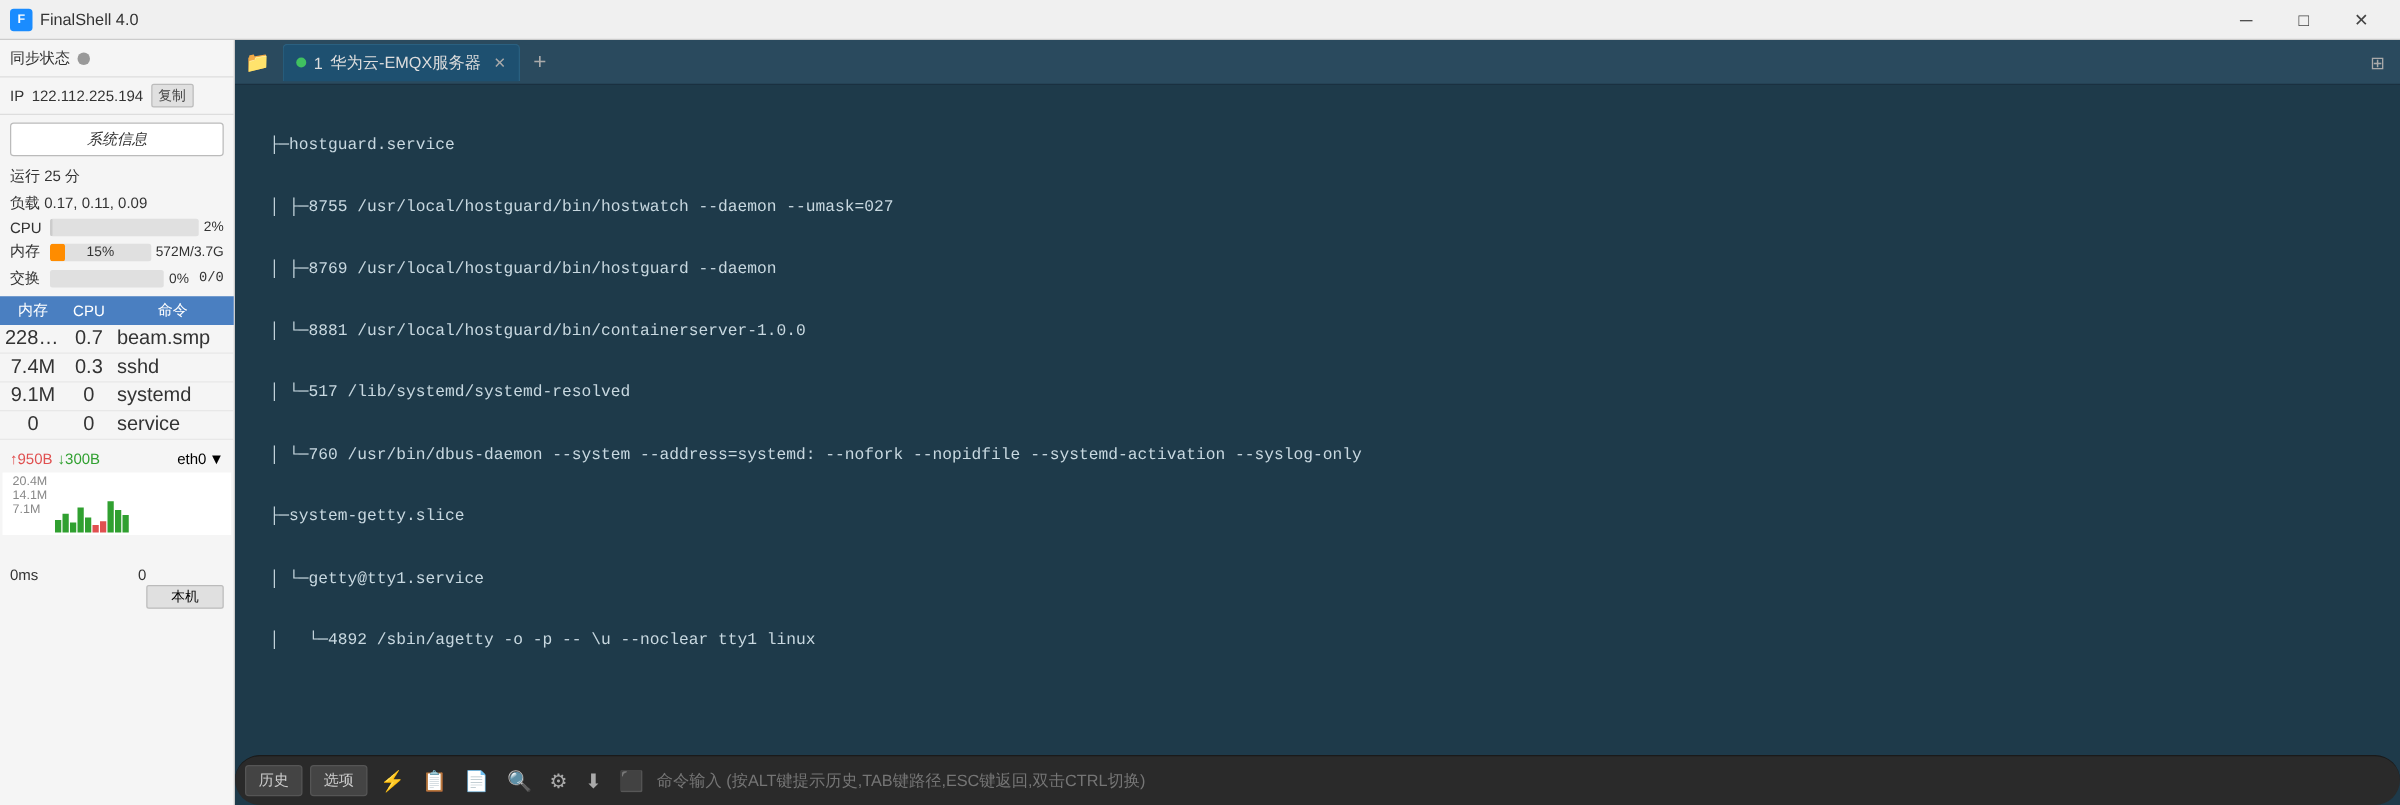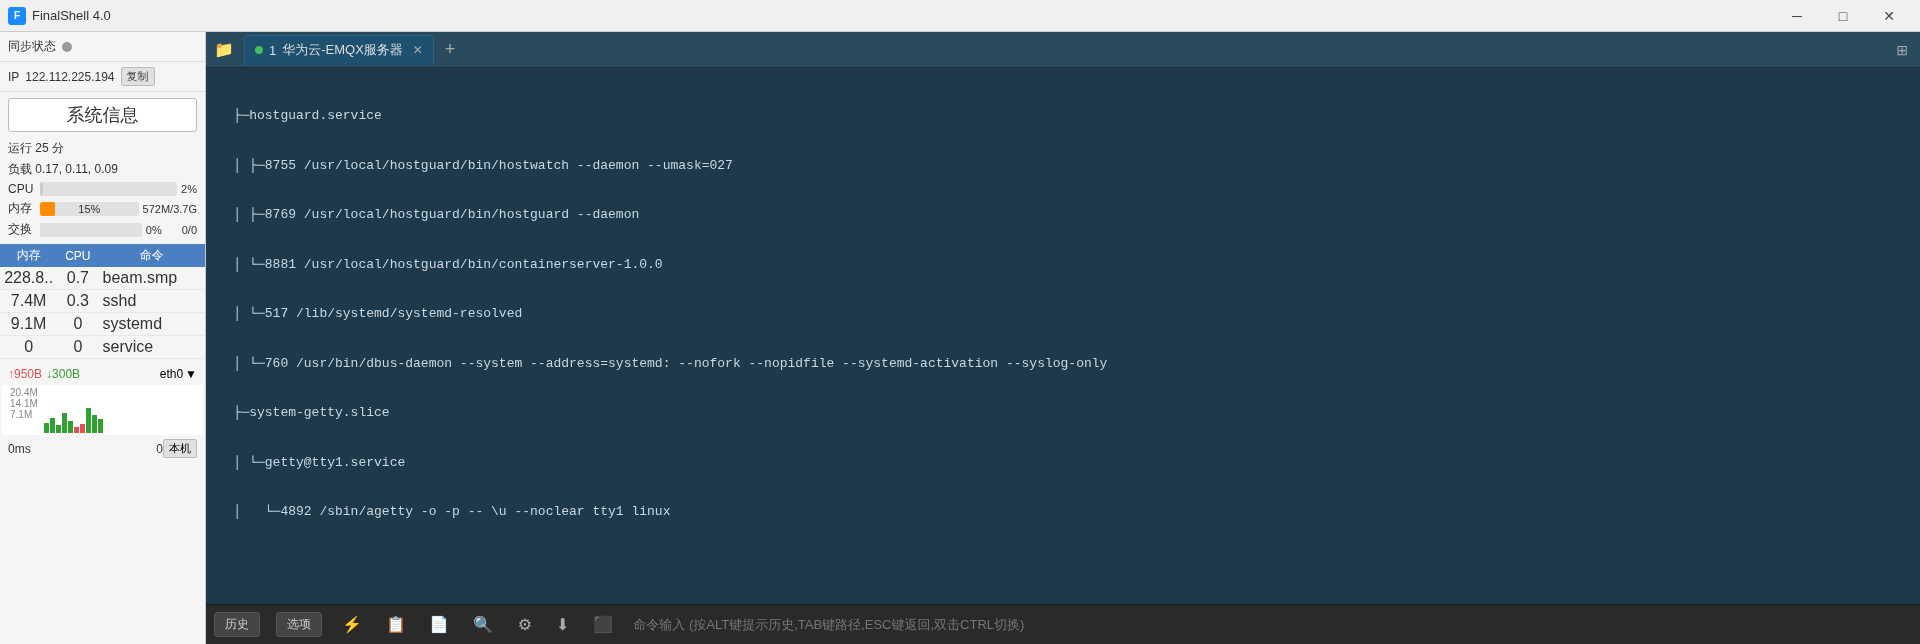--- a/index.html
+++ b/index.html
@@ -60,21 +60,21 @@
 
     
     #main-content {
       display: flex;
       flex: 1;
       overflow: hidden;
     }
 
     
     #sidebar {
-      width: 206px;
+      width: 188px;
       background: #f5f5f5;
       border-right: 1px solid #ccc;
       display: flex;
       flex-direction: column;
       flex-shrink: 0;
       font-size: 12px;
     }
 
     #sidebar .sync-row {
       display: flex;
@@ -112,23 +112,24 @@
       color: #444;
     }
 
     #sidebar .sysinfo-btn {
       margin: 6px 8px;
       background: #fff;
       border: 1px solid #bbb;
       border-radius: 3px;
       padding: 4px;
       text-align: center;
-      font-size: 18px;
-      color: #333;
-      cursor: pointer;
+      font-size: 12px;
+      color: #333;
+      cursor: pointer;
+      font-style: italic;
     }
 
     #sidebar .info-row {
       padding: 2px 8px;
       font-size: 12px;
       color: #333;
     }
 
     #sidebar .meter-row {
       display: flex;
@@ -234,22 +235,23 @@
       font-size: 12px;
       color: #333;
       margin-top: 2px;
     }
     #sidebar .ping-val { flex: 1; }
     #sidebar .host-btn {
       background: #e0e0e0;
       border: 1px solid #bbb;
       border-radius: 2px;
       font-size: 11px;
-      padding: 1px 5px;
-      cursor: pointer;
+      padding: 1px 19px;
+      cursor: pointer;
+      margin-top: 36px;
     }
 
     
     #terminal-area {
       flex: 1;
       display: flex;
       flex-direction: column;
       background: #1e3a4a;
       overflow: hidden;
     }
@@ -344,23 +346,24 @@
       white-space: pre;
     }
 
     
     #input-bar {
       background: #2a2a2a;
       height: 40px;
       display: flex;
       align-items: center;
       padding: 0 8px;
-      gap: 16px;
+      gap: 6px;
       border-top: 1px solid #1a1a1a;
       flex-shrink: 0;
+      border-radius: 20px;
     }
     #input-bar .cmd-input {
       flex: 1;
       background: transparent;
       border: none;
       outline: none;
       color: #ccc;
       font-size: 13px;
       font-family: 'Microsoft YaHei', sans-serif;
     }
@@ -445,21 +448,21 @@
       </div>
       <span class="meter-val">572M/3.7G</span>
     </div>
 
     <div class="meter-row">
       <span class="meter-label">交换</span>
       <div class="meter-bar-wrap">
         <div class="meter-bar swap-bar" style="width: 0%;"></div>
       </div>
       <span class="meter-val">0%</span>
-      <span class="meter-val" style="margin-left:16px;">0/0</span>
+      <span class="meter-val" style="margin-left:4px;font-family:Liberation Mono, monospace;">0/0</span>
     </div>
 
     <div class="table-header">
       <span>内存</span>
       <span>CPU</span>
       <span class="cmd-col">命令</span>
     </div>
 
     <div class="table-row">
       <span>228.8..</span>

